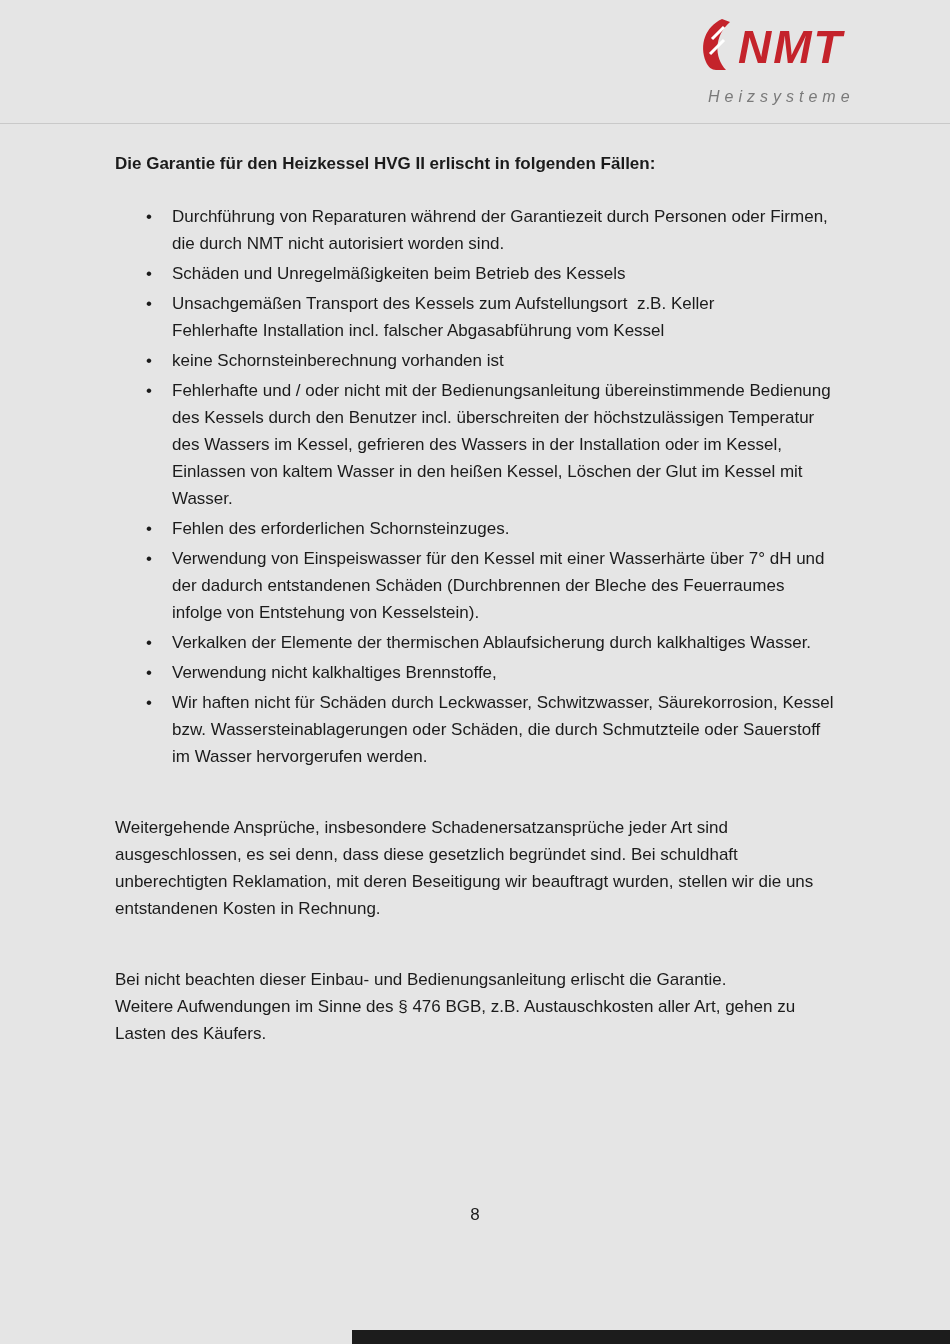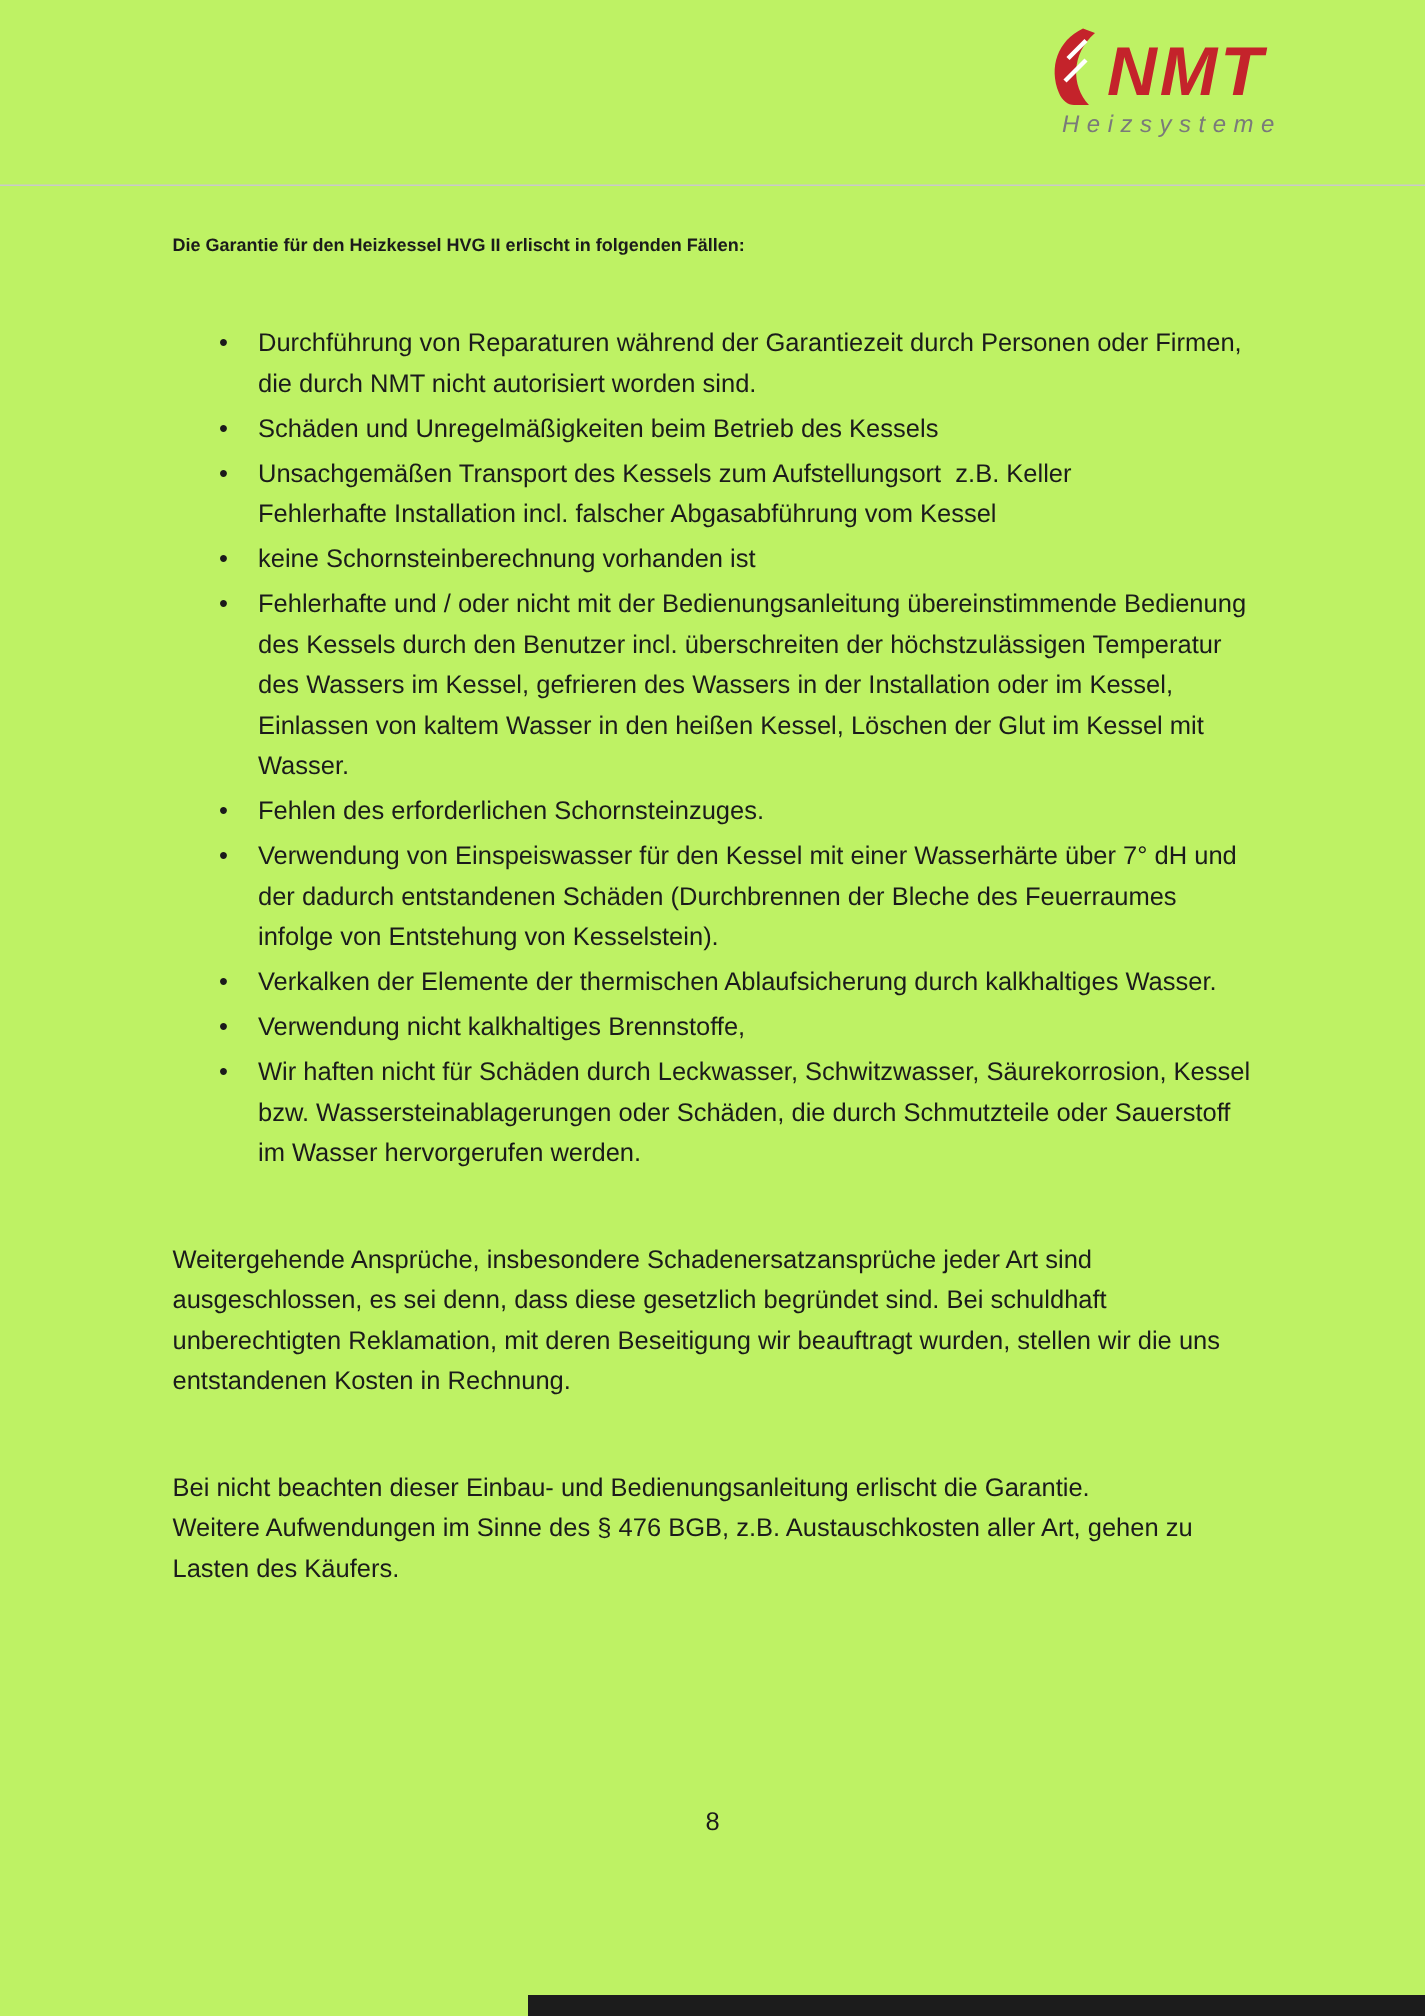--- a/index.html
+++ b/index.html
@@ -3,34 +3,34 @@
 <meta charset="utf-8">
 <style>
   * { margin: 0; padding: 0; box-sizing: border-box; }
   html, body { background: #ffffff; }
   body { font-family: "Liberation Sans", sans-serif; }
 
   .page {
     position: relative;
     width: 950px;
     height: 1344px;
-    background: #bef264;
+    background: #e5e5e5;
     overflow: hidden;
   }
 
   
   .header {
     position: absolute;
     top: 18px;
     right: 72px;
     width: 180px;
   }
   .logo-svg { display: block; }
   .logo-subtitle {
-    margin-top: 3px;
+    margin-top: 16px;
     padding-left: 10px;
     font-size: 16px;
     font-style: italic;
     letter-spacing: 5px;
     color: #7a7a7a;
     white-space: nowrap;
   }
   .header-divider {
     position: absolute;
     top: 123px;
@@ -44,24 +44,24 @@
   .main {
     position: absolute;
     top: 150px;
     left: 115px;
     width: 724px;
     color: #1b1b1b;
     font-size: 17px;
     line-height: 27px;
   }
   .doc-title {
-    font-size: 12px;
+    font-size: 17px;
     font-weight: bold;
     line-height: 27px;
-    margin-bottom: 38px;
+    margin-bottom: 26px;
   }
   ul.exclusions {
     list-style: none;
     padding-left: 57px;
     margin: 0 0 0 0;
   }
   ul.exclusions li {
     position: relative;
     white-space: pre-wrap;
     margin-bottom: 3px;

